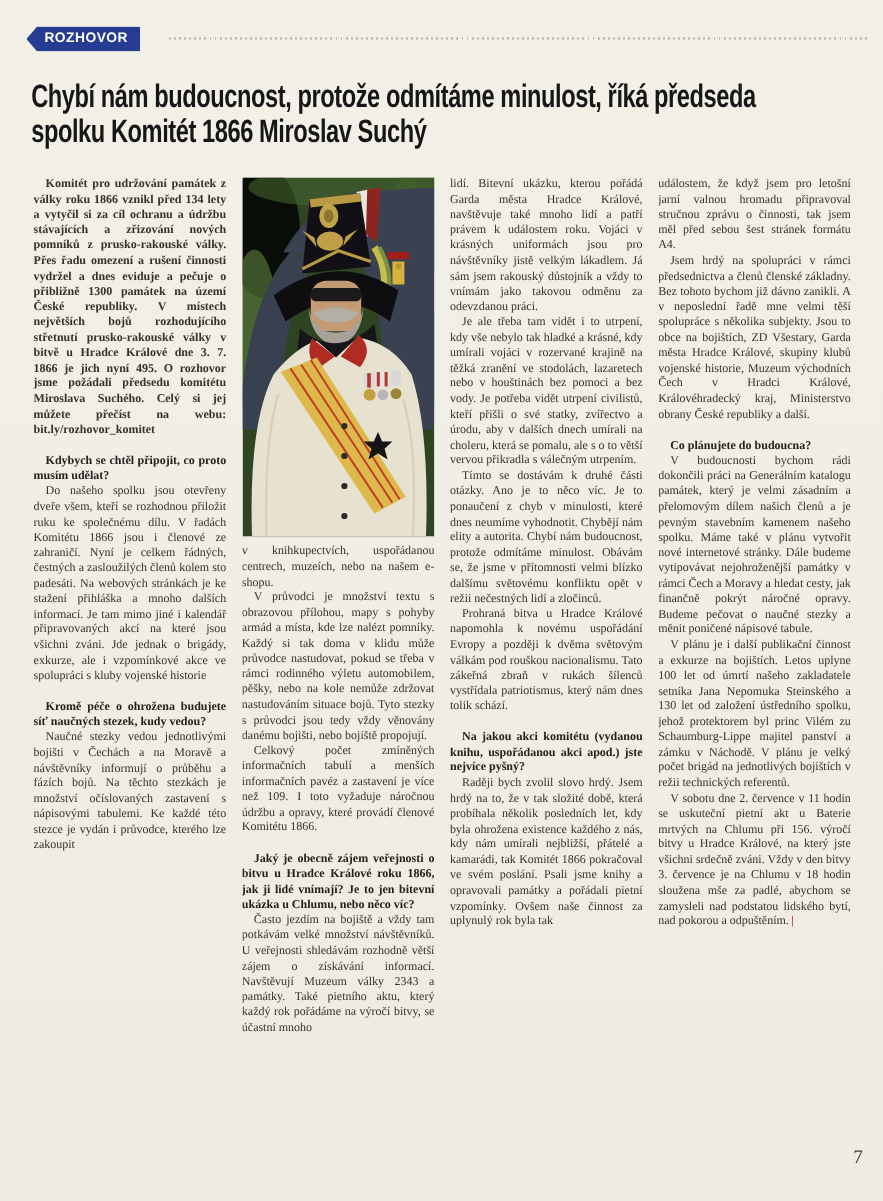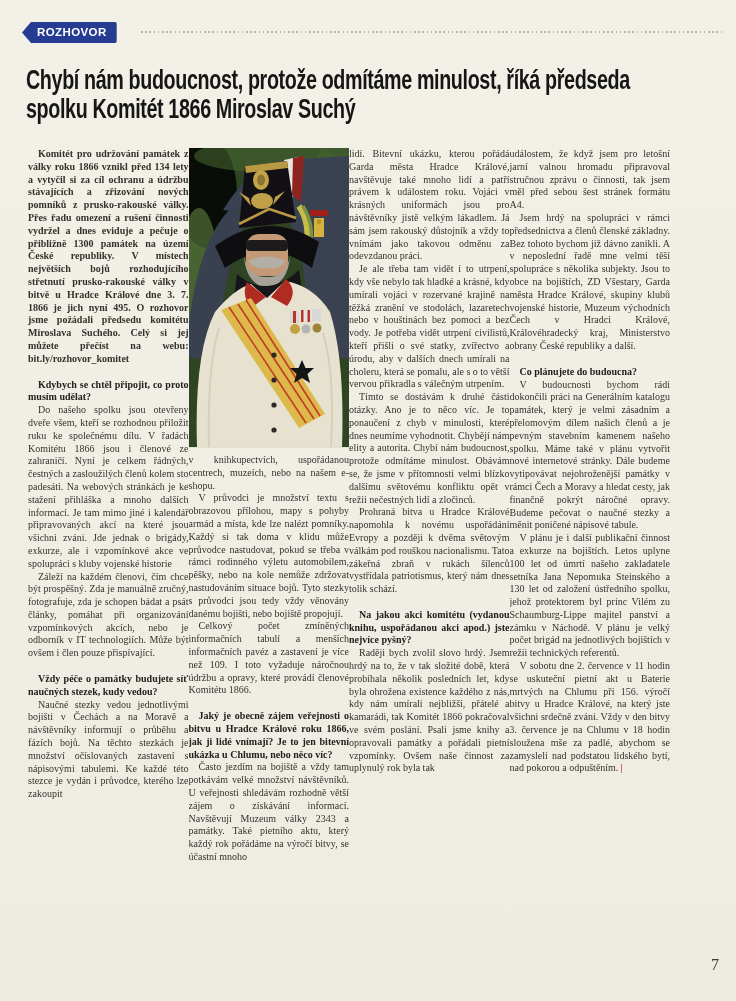--- a/index.html
+++ b/index.html
@@ -28,21 +28,21 @@
   
   .headline{position:absolute;left:26px;top:66px;color:#161616;}
   .headline .hl-line{
     font-family:"Liberation Sans", sans-serif;font-weight:bold;
     font-size:27px;line-height:29px;letter-spacing:-.5px;
     white-space:nowrap;transform:scaleX(.73);transform-origin:0 50%;
   }
   
   .cols{
     position:absolute;left:28px;top:148px;width:681px;height:842px;
-    display:flex;
+    display:flex;gap:13px;
   }
   .col{
     width:160.5px;height:842px;overflow:hidden;
     font-size:10px;line-height:12.8px;text-align:justify;
     hyphens:auto;-webkit-hyphens:auto;
   }
   .col p{margin:0;text-indent:10px;}
   .col p.cont{text-indent:0;}
   .col p.lead{font-weight:bold;}
   .col p.q{font-weight:bold;margin-top:13px;color:#23211d;}
@@ -71,22 +71,21 @@
     <div class="hl-line">Chybí nám budoucnost, protože odmítáme minulost, říká předseda</div>
     <div class="hl-line">spolku Komitét 1866 Miroslav Suchý</div>
   </div>
 
   <div class="cols">
 
     <div class="col">
       <p class="lead">Komitét pro udržování památek z války roku 1866 vznikl před 134 lety a vytyčil si za cíl ochranu a údržbu stávajících a zřizování nových pomníků z prusko-rakouské války. Přes řadu omezení a rušení činnosti vydržel a dnes eviduje a pečuje o přibližně 1300 památek na území České republiky. V místech největších bojů rozhodujícího střetnutí prusko-rakouské války v bitvě u Hradce Králové dne 3. 7. 1866 je jich nyní 495. O rozhovor jsme požádali předsedu komitétu Miroslava Suchého. Celý si jej můžete přečíst na webu: bit.ly/rozhovor_komitet</p>
       <p class="q">Kdybych se chtěl připojit, co proto musím udělat?</p>
       <p>Do našeho spolku jsou otevřeny dveře všem, kteří se rozhodnou přiložit ruku ke společnému dílu. V řadách Komitétu 1866 jsou i členové ze zahraničí. Nyní je celkem řádných, čestných a zasloužilých členů kolem sto padesáti. Na webových stránkách je ke stažení přihláška a mnoho dalších informací. Je tam mimo jiné i kalendář připravovaných akcí na které jsou všichni zváni. Jde jednak o brigády, exkurze, ale i vzpomínkové akce ve spolupráci s kluby vojenské historie</p>
-      <p>Záleží na každém členovi, čím chce být prospěšný. Zda je manuálně zručný, fotografuje, zda je schopen bádat a psát články, pomáhat při organizování vzpomínkových akcích, nebo je odborník v IT technologiích. Může být ovšem i člen pouze přispívající.</p>
-      <p class="q">Vždy péče o památky budujete síť naučných stezek, kudy vedou?</p>
+      <p class="q">Kromě péče o ohrožena budujete síť naučných stezek, kudy vedou?</p>
       <p>Naučné stezky vedou jednotlivými bojišti v Čechách a na Moravě a návštěvníky informují o průběhu a fázích bojů. Na těchto stezkách je množství očíslovaných zastavení s nápisovými tabulemi. Ke každé této stezce je vydán i průvodce, kterého lze zakoupit</p>
     </div>
 
     <div class="col">
       <svg class="photo" viewBox="0 0 160 299" preserveAspectRatio="none" role="img">
 
         <rect x="0" y="0" width="160" height="299" fill="#2e4423"></rect>
         <ellipse cx="18" cy="45" rx="30" ry="55" fill="#46663
 2" opacity="0.8"></ellipse>
         <ellipse cx="10" cy="130" rx="20" ry="70" fill="#527038" opacity="0.7"></ellipse>

